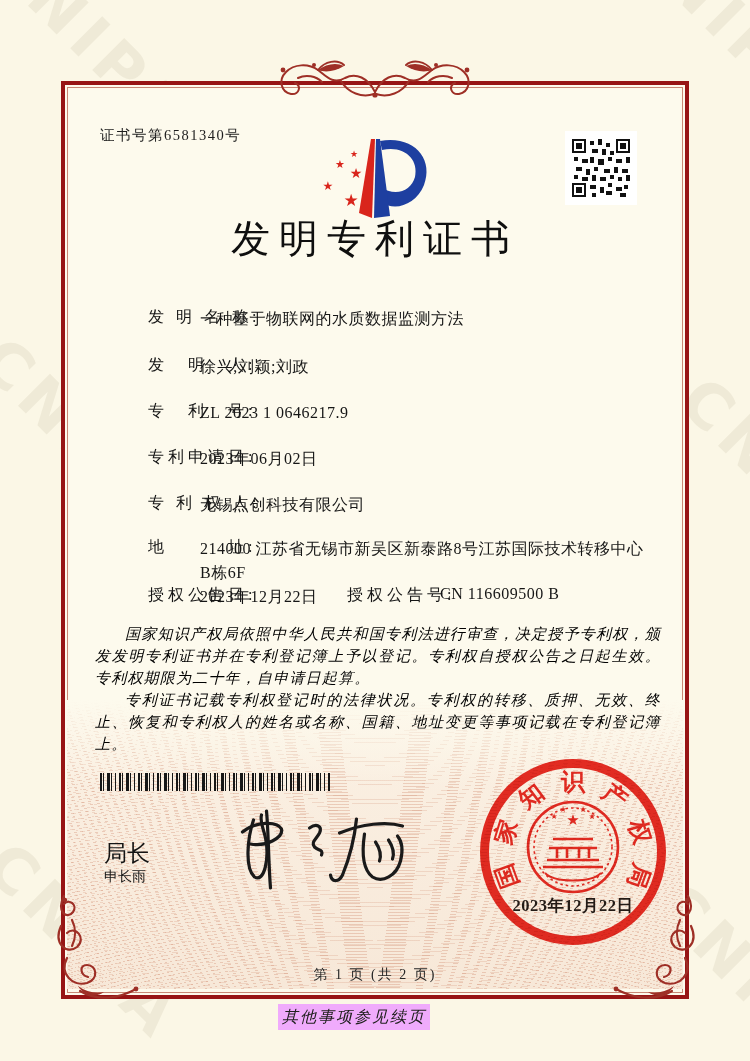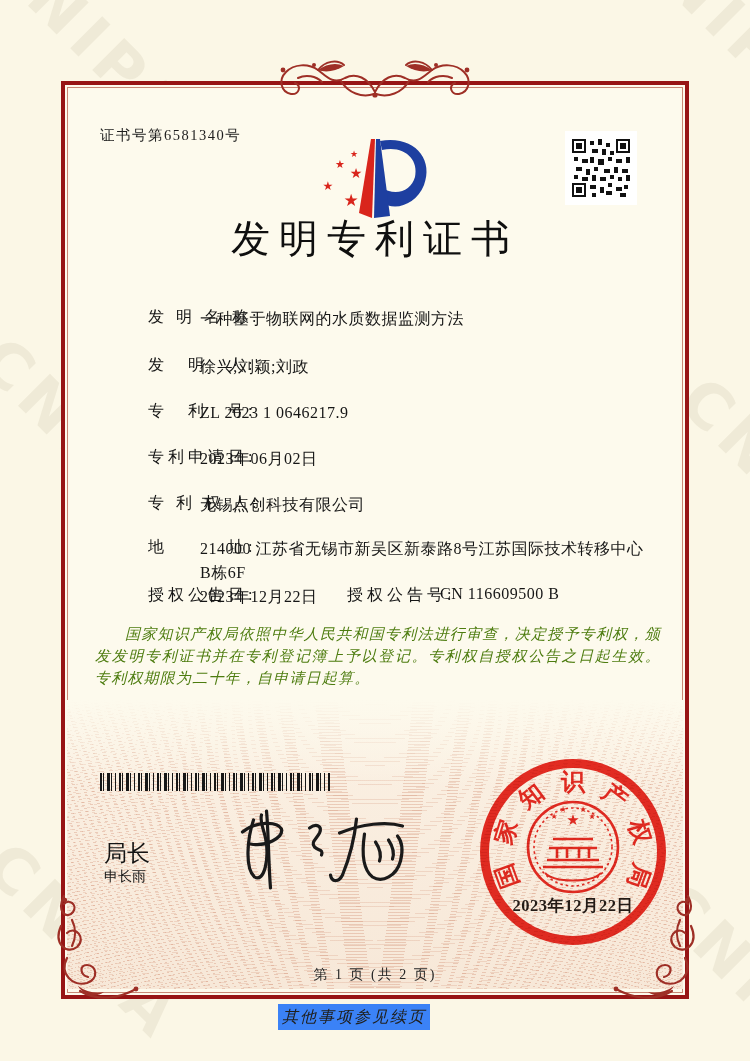--- a/index.html
+++ b/index.html
@@ -28,21 +28,21 @@
          display:flex;align-items:center;justify-content:center;}
   .title{position:absolute;left:0;top:212px;width:100%;text-align:center;font-size:39px;
          letter-spacing:9px;color:#0f0f0f;z-index:3;}
   
   .row{position:absolute;left:100px;width:566px;font-size:16px;color:#161616;z-index:3;}
   .row .lbl{position:absolute;left:0;top:0;white-space:nowrap;letter-spacing:4px;margin-left:48px;}
   .row .val{position:absolute;left:100px;top:0;width:452px;line-height:24px;letter-spacing:0.5px;}
   .row .lbl2{position:absolute;left:247px;top:0;white-space:nowrap;letter-spacing:4px;}
   .row .val2{position:absolute;left:340px;top:0;white-space:nowrap;letter-spacing:0.5px;}
   
-  .para{position:absolute;left:95px;width:566px;font-size:15px;line-height:22px;color:#4d7c0f;
+  .para{position:absolute;left:95px;width:566px;font-size:15px;line-height:22px;color:#000000;
         text-align:justify;text-indent:2em;font-style:italic;letter-spacing:1.2px;z-index:3;}
   
   .barcode{position:absolute;left:100px;top:773px;width:230px;height:18px;z-index:3;
     background:repeating-linear-gradient(90deg,
       #171717 0 2px, rgba(0,0,0,0) 2px 3px,
       #171717 3px 4px, rgba(0,0,0,0) 4px 7px,
       #171717 7px 10px, rgba(0,0,0,0) 10px 11px,
       #171717 11px 12px, rgba(0,0,0,0) 12px 15px,
       #171717 15px 16px, rgba(0,0,0,0) 16px 19px);}
   .signerTitle{position:absolute;left:104px;top:838px;font-size:23px;color:#141414;z-index:3;
@@ -54,21 +54,21 @@
   .seal{position:absolute;left:478px;top:757px;width:190px;height:190px;z-index:4;
         mix-blend-mode:multiply;opacity:.96;}
   .seal .ring{position:absolute;left:2px;top:2px;width:168px;height:168px;border:9px solid #e5251d;
         border-radius:50%;}
   .seal .ch{position:absolute;width:28px;height:30px;text-align:center;font-size:24px;font-weight:bold;
         color:#e5251d;line-height:30px;}
   .seal .sdate{position:absolute;left:0;top:138px;width:190px;text-align:center;font-size:16.5px;
         font-weight:bold;color:#1c1410;letter-spacing:0.5px;}
   .pagenum{position:absolute;left:0;top:966px;width:100%;text-align:center;font-size:14px;
         color:#262626;letter-spacing:2px;z-index:3;}
-  .footnote{position:absolute;left:278px;top:1004px;width:152px;height:26px;background:#3b82f6;
+  .footnote{position:absolute;left:278px;top:1004px;width:152px;height:26px;background:#f0abfc;
         z-index:3;text-align:center;line-height:26px;font-size:16px;font-style:italic;
         letter-spacing:2px;color:#20201e;}
 </style>
 </head>
 <body>
 
 <div class="page">
 
   <span class="wm" style="left:-35px;top:0px;">CNIPA</span>
   <span class="wm" style="left:600px;top:-20px;">CNIPA</span>
@@ -234,20 +234,21 @@
     <span class="val">214000 江苏省无锡市新吴区新泰路8号江苏国际技术转移中心B栋6F</span>
   </div>
   <div class="row" style="top:585px;">
     <span class="lbl">授权公告日:</span>
     <span class="val">2023年12月22日</span>
     <span class="lbl2">授权公告号:</span>
     <span class="val2">CN 116609500 B</span>
   </div>
 
   <div class="para" style="top:623px;">国家知识产权局依照中华人民共和国专利法进行审查，决定授予专利权，颁发发明专利证书并在专利登记簿上予以登记。专利权自授权公告之日起生效。专利权期限为二十年，自申请日起算。</div>
+  <div class="para" style="top:689px;">专利证书记载专利权登记时的法律状况。专利权的转移、质押、无效、终止、恢复和专利权人的姓名或名称、国籍、地址变更等事项记载在专利登记簿上。</div>
 
   <div class="barcode"></div>
 
   <div class="signerTitle">局长</div>
   <div class="signerName">申长雨</div>
 
   <svg class="signature" width="235" height="100" viewBox="0 0 200 100">
     <g stroke="#1a1a1a" stroke-width="3.2" fill="none" stroke-linecap="round" stroke-linejoin="round">
       <path d="M28,22 C22,40 19,70 29,79 C39,85 44,60 40,40 C38,30 34,24 36,17"></path>
       <path d="M17,34 C30,23 52,23 56,31 C58,40 40,49 25,46"></path>

